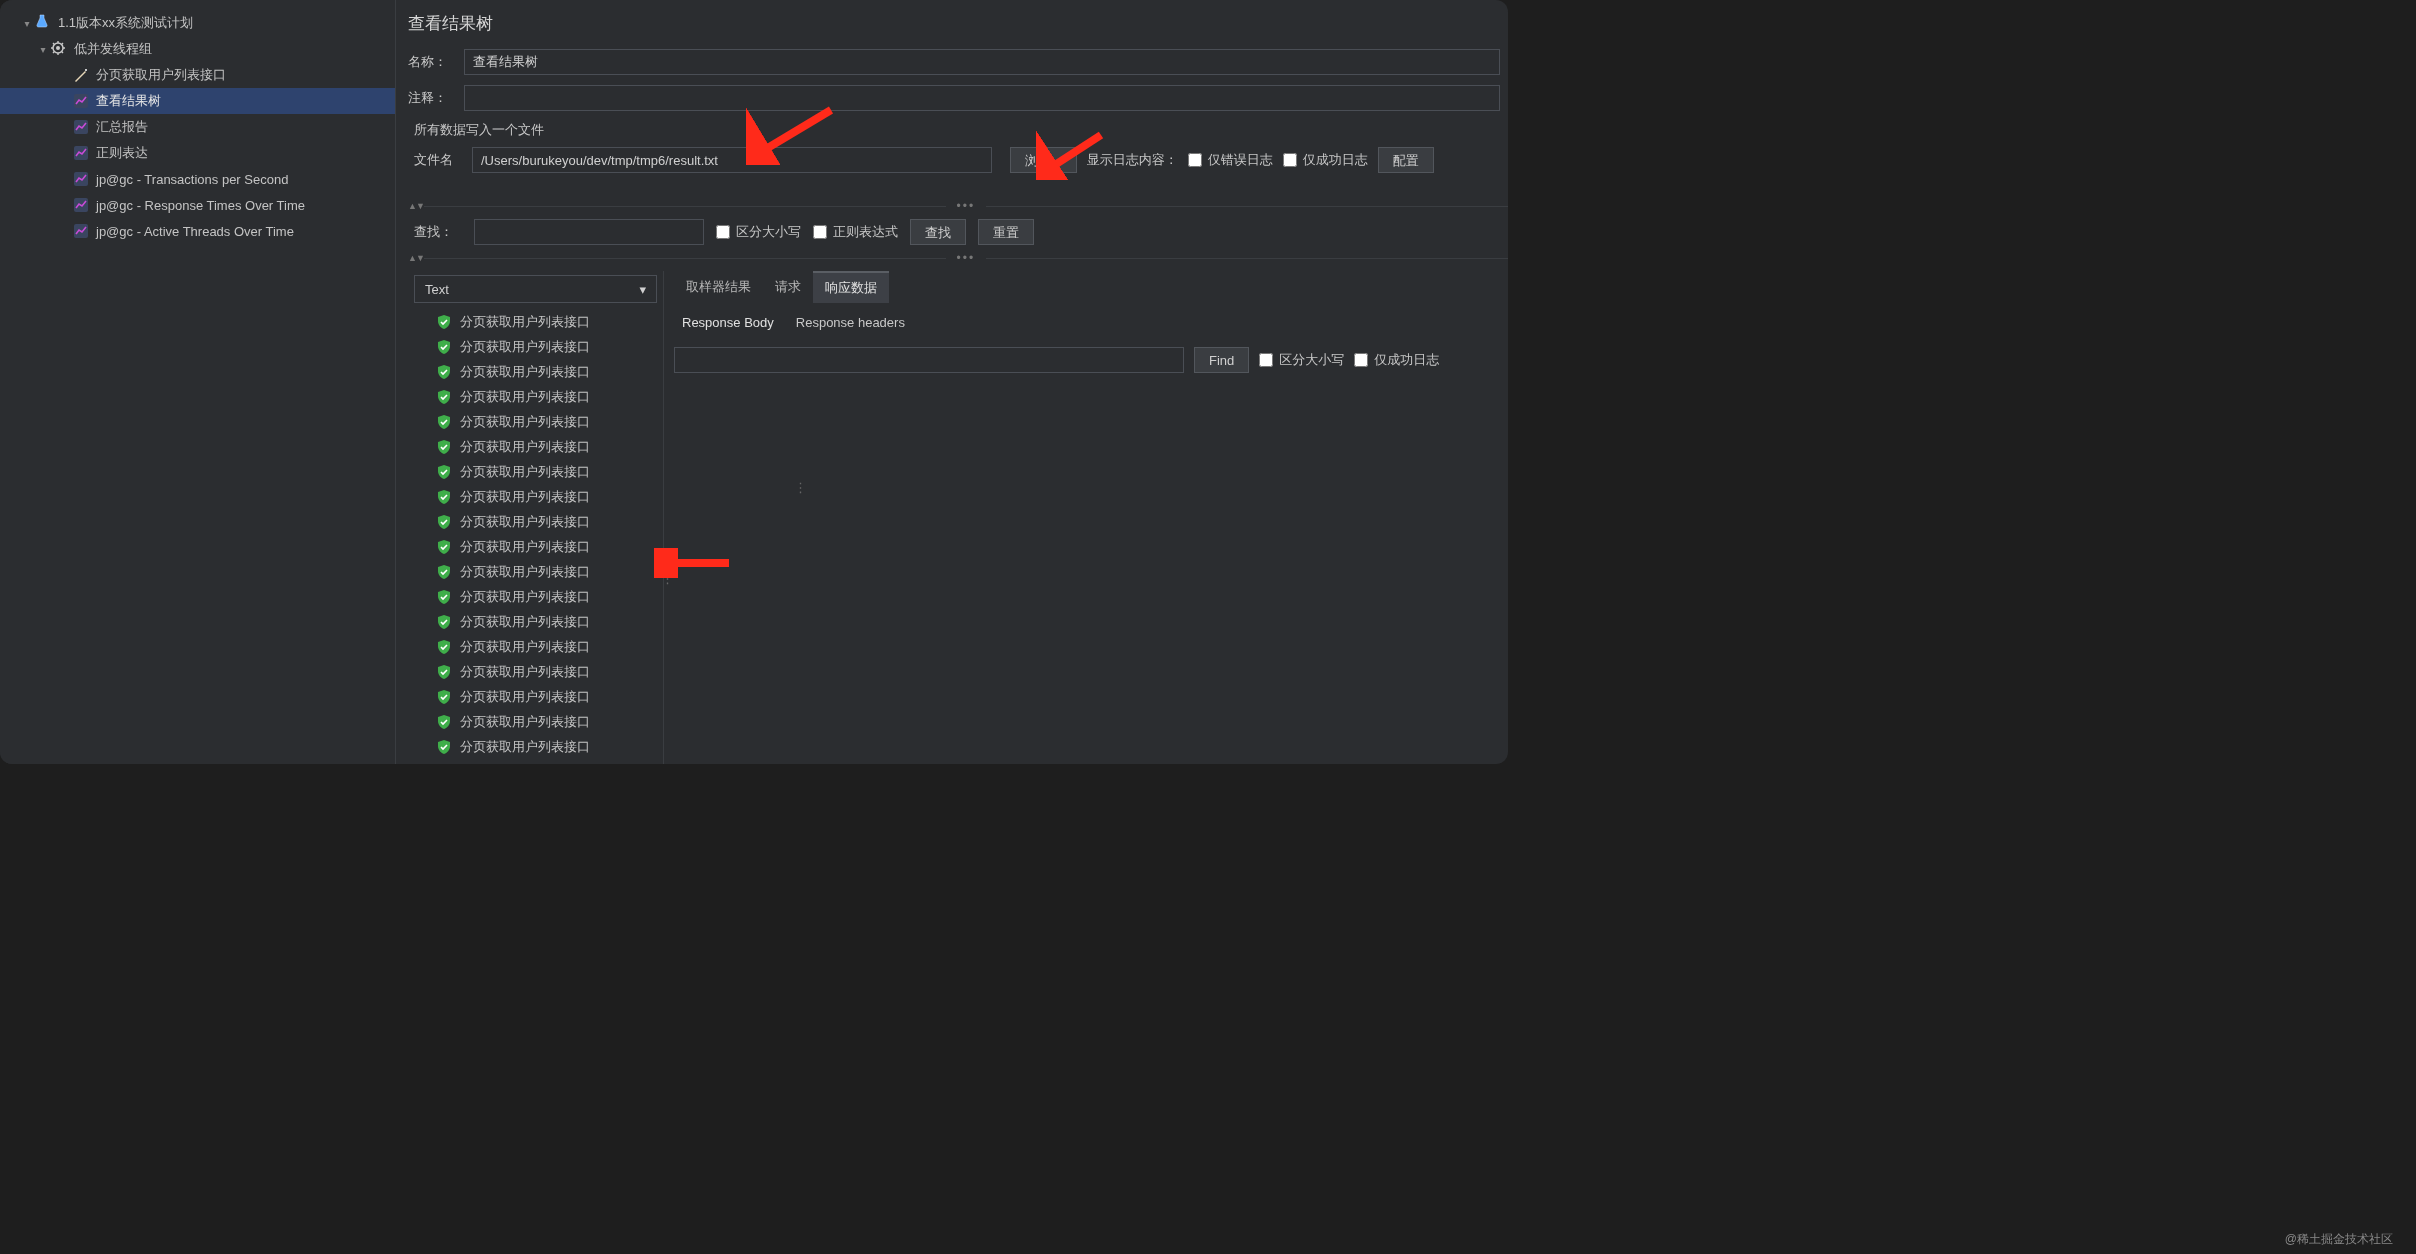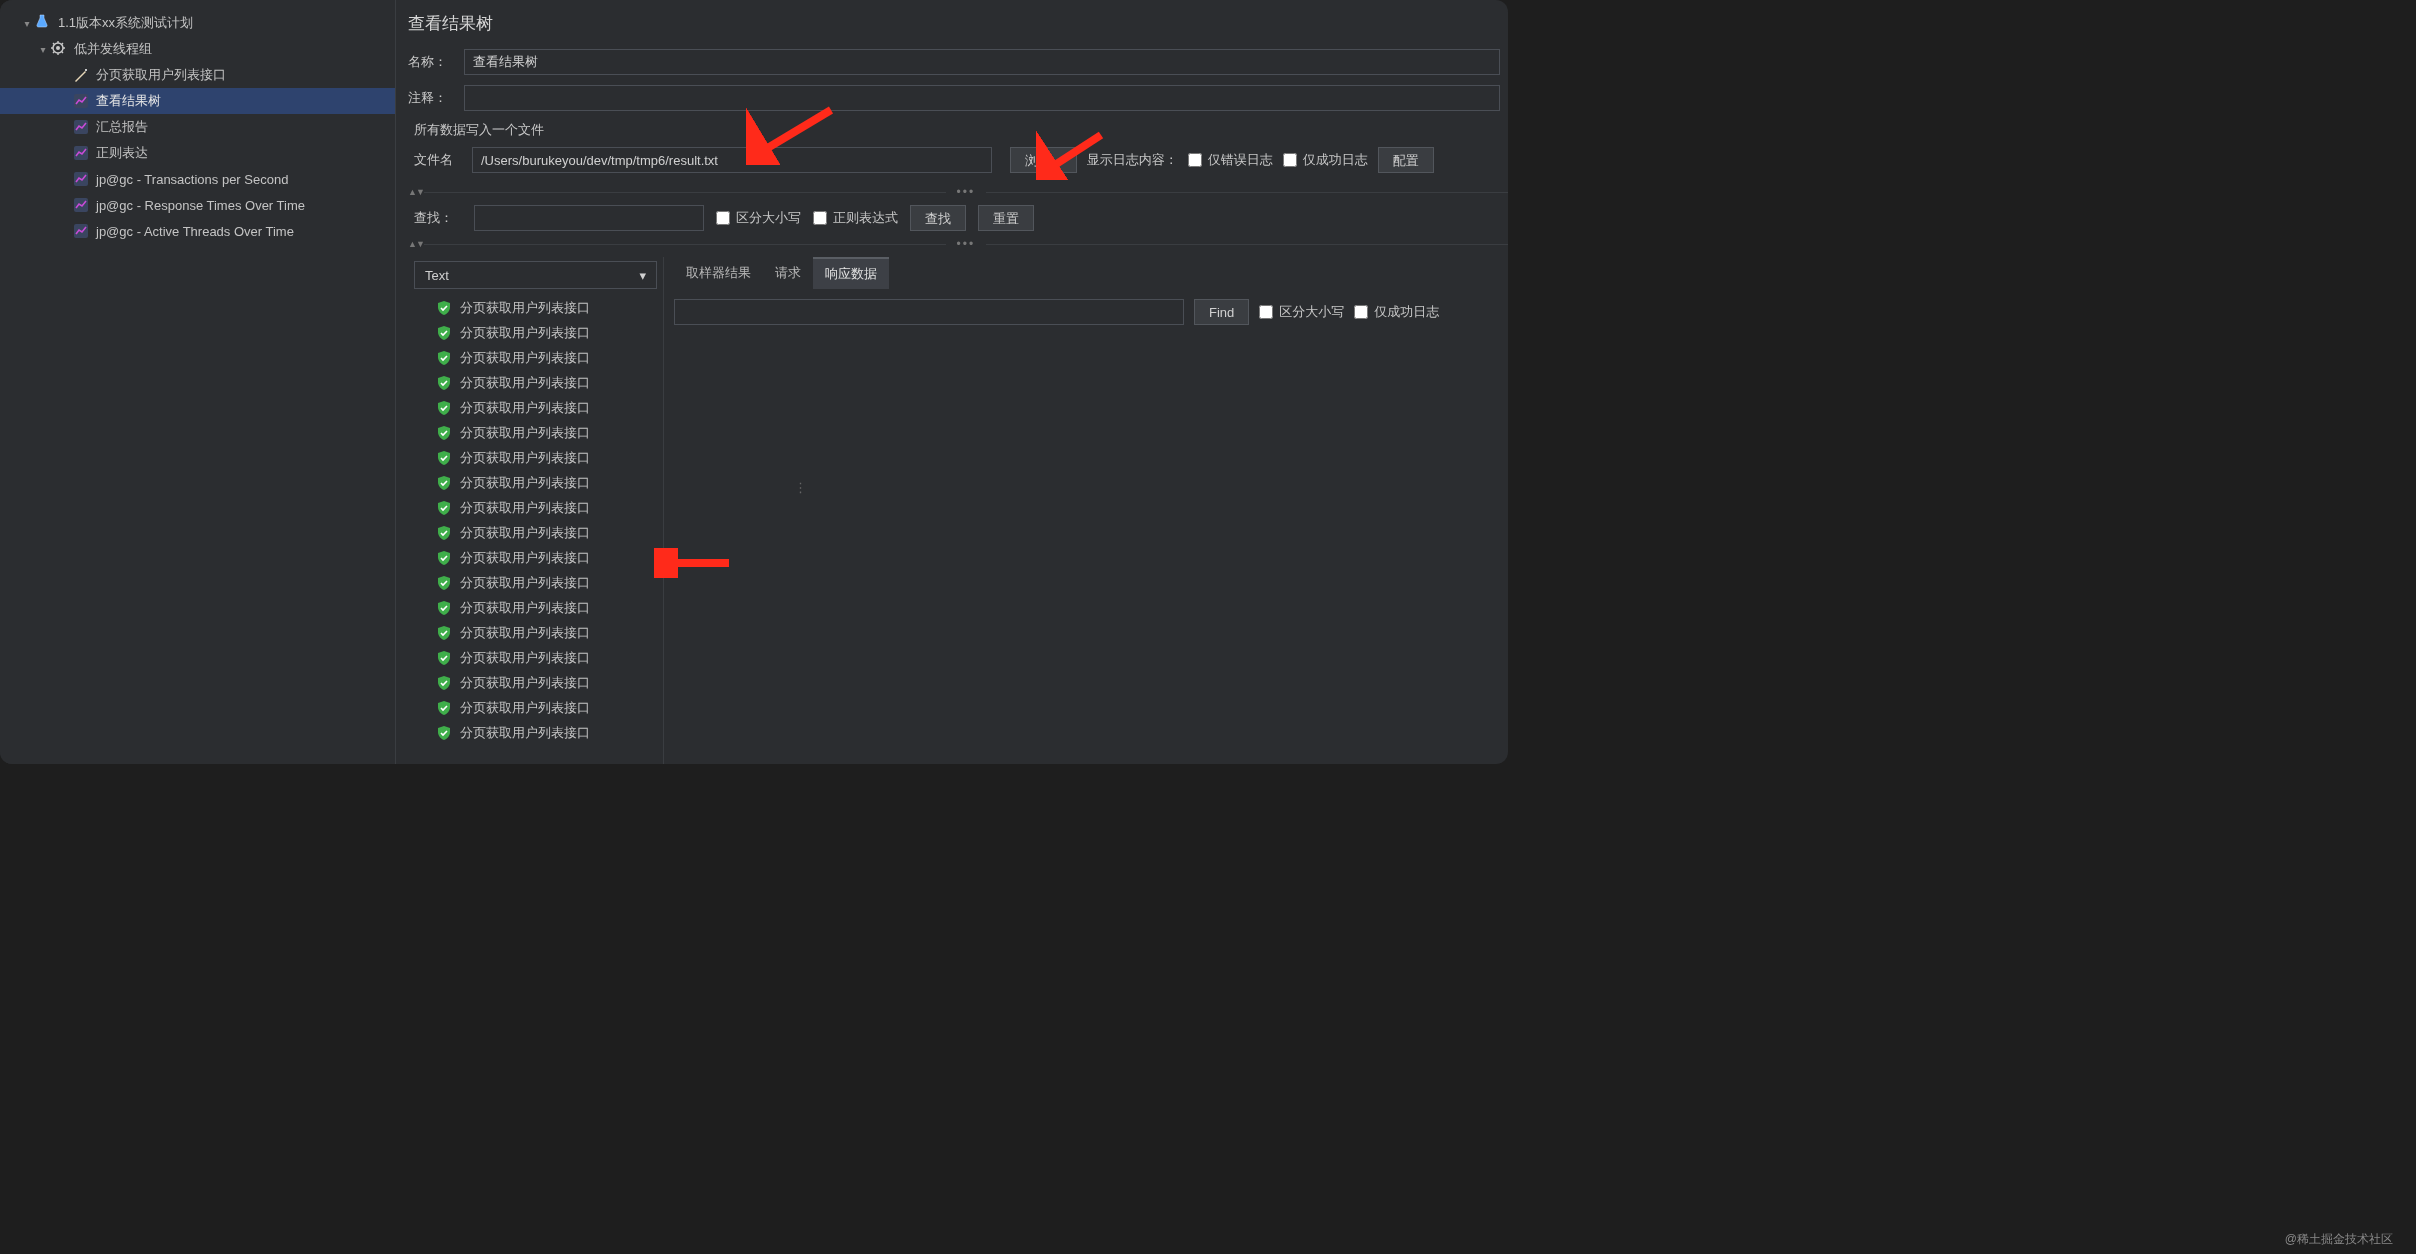--- a/index.html
+++ b/index.html
@@ -14,21 +14,21 @@
 .indent-0 { padding-left: 20px; }
 .indent-1 { padding-left: 36px; }
 .indent-2 { padding-left: 72px; }
 
 .main { flex: 1; display: flex; flex-direction: column; padding: 12px 0 0 12px; position: relative; }
 .main-title { font-size: 17px; color: #d6d6d6; margin-bottom: 14px; }
 .form-row { display: flex; align-items: center; margin-bottom: 10px; }
 .form-label { width: 56px; color: #c8c8c8; }
 .text-input { flex: 1; height: 26px; background: #2b2d30; border: 1px solid #4a4e55; color: #d0d0d0; padding: 0 8px; font-size: 13px; margin-right: 8px; }
 .section-label { color: #c8c8c8; margin-bottom: 8px; padding-left: 6px; }
-.file-row { display: flex; align-items: center; margin-bottom: 12px; gap: 10px; }
+.file-row { display: flex; align-items: center; margin-bottom: 26px; gap: 10px; }
 .file-label { width: 48px; color: #c8c8c8; margin-left: 6px; }
 .btn { background: #3a3d41; border: 1px solid #52565c; color: #d0d0d0; padding: 4px 14px; cursor: pointer; font-size: 13px; height: 26px; }
 .inline-label { color: #c8c8c8; }
 .chk { display: inline-flex; align-items: center; gap: 6px; color: #c8c8c8; }
 .chk input { width: 14px; height: 14px; accent-color: #555; }
 .divider-row { display: flex; align-items: center; height: 14px; color: #777; font-size: 9px; }
 .divider-tri { letter-spacing: -1px; }
 .divider-line { flex: 1; border-top: 1px solid #3a3d41; position: relative; }
 .divider-dots { width: 40px; text-align: center; color: #777; letter-spacing: 2px; font-size: 12px; }
 .search-row { display: flex; align-items: center; gap: 12px; margin: 6px 0; }
@@ -382,20 +382,24 @@
               <span>分页获取用户列表接口</span>
             </div>
           </div>
       </div>
       <div class="results-right">
         <div class="tabs">
           <div class="tab">取样器结果</div>
           <div class="tab">请求</div>
           <div class="tab active">响应数据</div>
         </div>
+        <div class="subtabs">
+          <div class="subtab active">Response Body</div>
+          <div class="subtab">Response headers</div>
+        </div>
         <div class="find-row">
           <input class="find-input" value="" style="">
           <button class="btn">Find</button>
           <label class="chk">
               <input type="checkbox" style="">
               <span>区分大小写</span>
             </label>
           <label class="chk">
               <input type="checkbox" style="">
               <span>仅成功日志</span>

